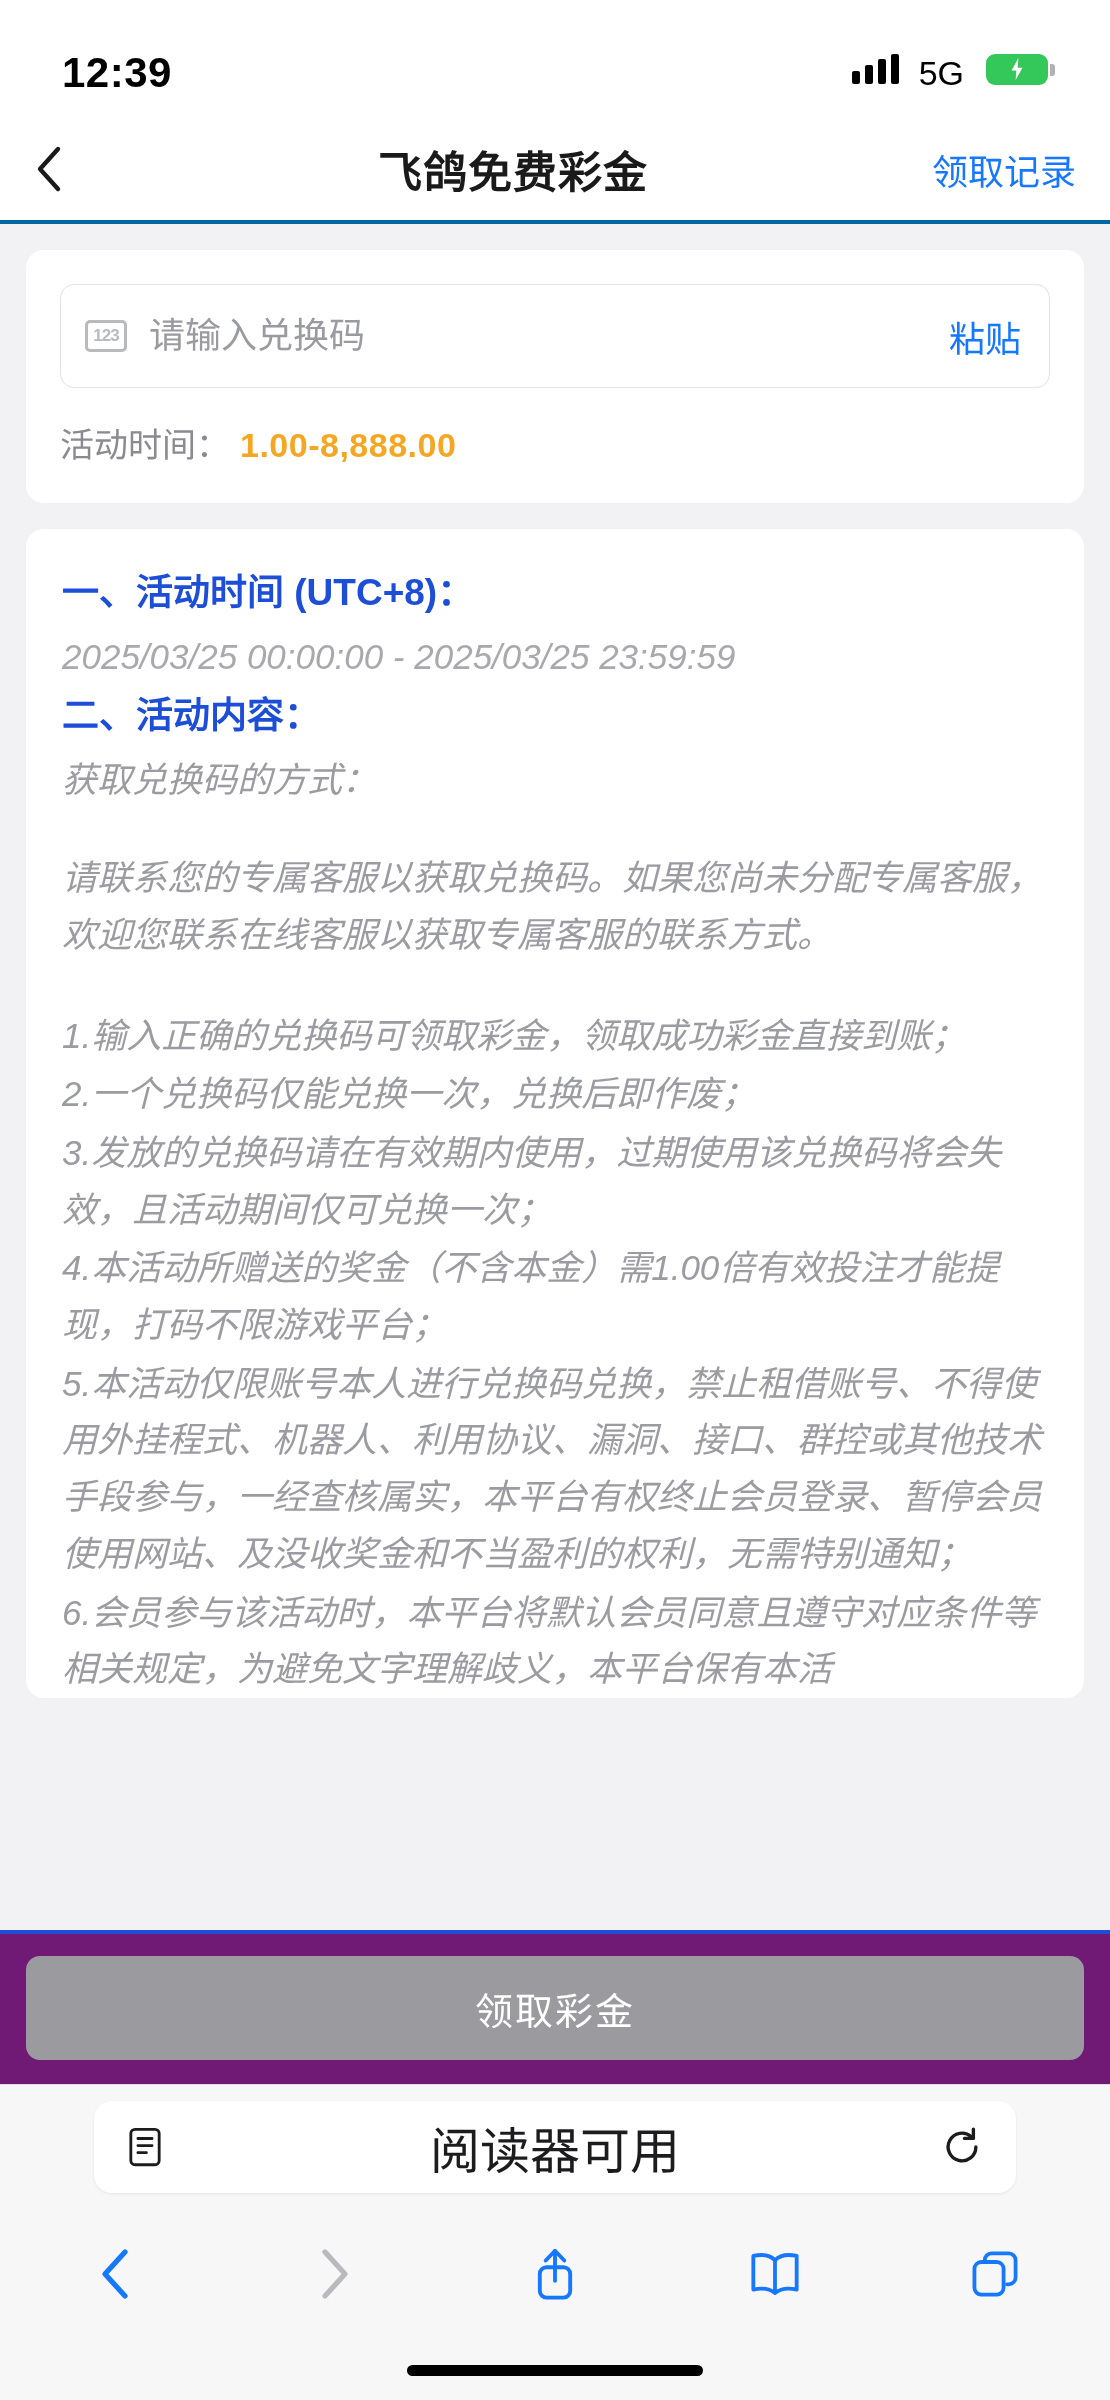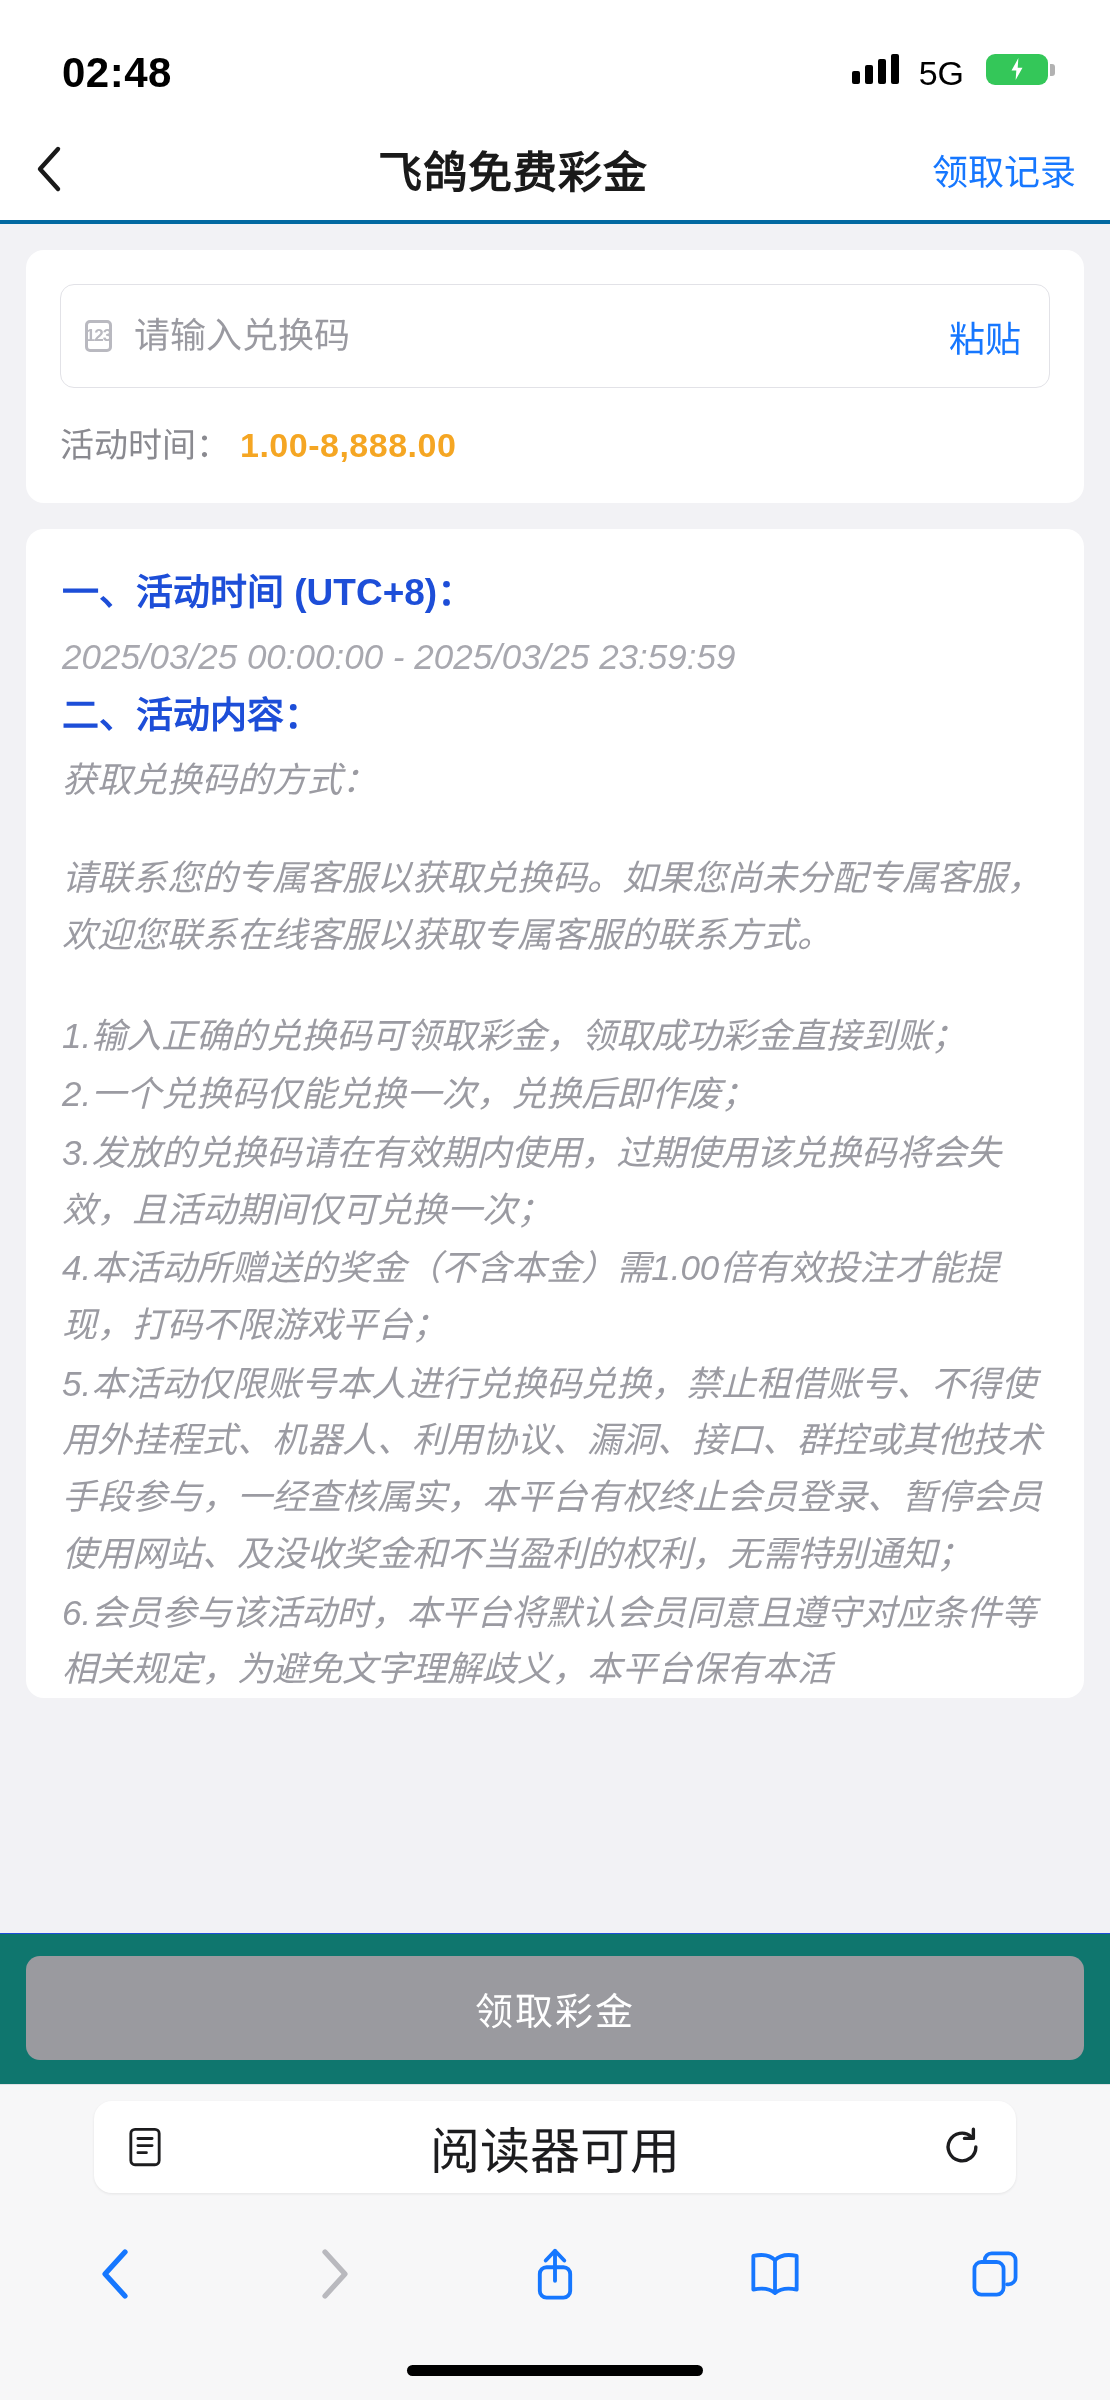--- a/index.html
+++ b/index.html
@@ -140,21 +140,21 @@
   .code-row {
     display: flex;
     align-items: center;
     border: 1px solid #e2e2e7;
     border-radius: 14px;
     height: 104px;
     padding: 0 28px 0 24px;
     background: #fff;
   }
   .code-icon {
-    width: 27px;
+    width: 42px;
     height: 32px;
     border: 3px solid #b9b9c0;
     border-radius: 5px;
     display: flex;
     align-items: center;
     justify-content: center;
     font-size: 17px;
     font-weight: 700;
     color: #b9b9c0;
     letter-spacing: -1px;
@@ -207,23 +207,23 @@
     margin-bottom: 6px;
   }
   .rules p { margin: 0; font-style: italic; }
   .rules .spacer { height: 42px; }
   .rules .dim { color: #a8a8af; }
   .rules .block { margin-bottom: 2px; }
 
   
   .action-bar {
     flex: 0 0 auto;
-    background: #0f766e;
+    background: #701a75;
     padding: 22px 26px 24px 26px;
-    border-top: 1px solid #1d4ed8;
+    border-top: 4px solid #1d4ed8;
   }
   .claim-btn {
     width: 100%;
     height: 104px;
     border: none;
     border-radius: 14px;
     background: #9a9a9f;
     color: #ffffff;
     font-size: 38px;
     font-family: inherit;
@@ -290,21 +290,21 @@
     border-radius: 6px;
     background: #000;
   }
 </style>
 </head>
 <body>
 
 <div class="phone">
 
   <div class="statusbar">
-    <div class="status-time">02:48</div>
+    <div class="status-time">12:39</div>
     <div class="status-right">
       <div class="signal">
         <i></i>
           <i></i>
           <i></i>
           <i></i>
       </div>
       <div class="net-label">5G</div>
       <div class="battery">
         <svg class="bolt" viewBox="0 0 10 16">

